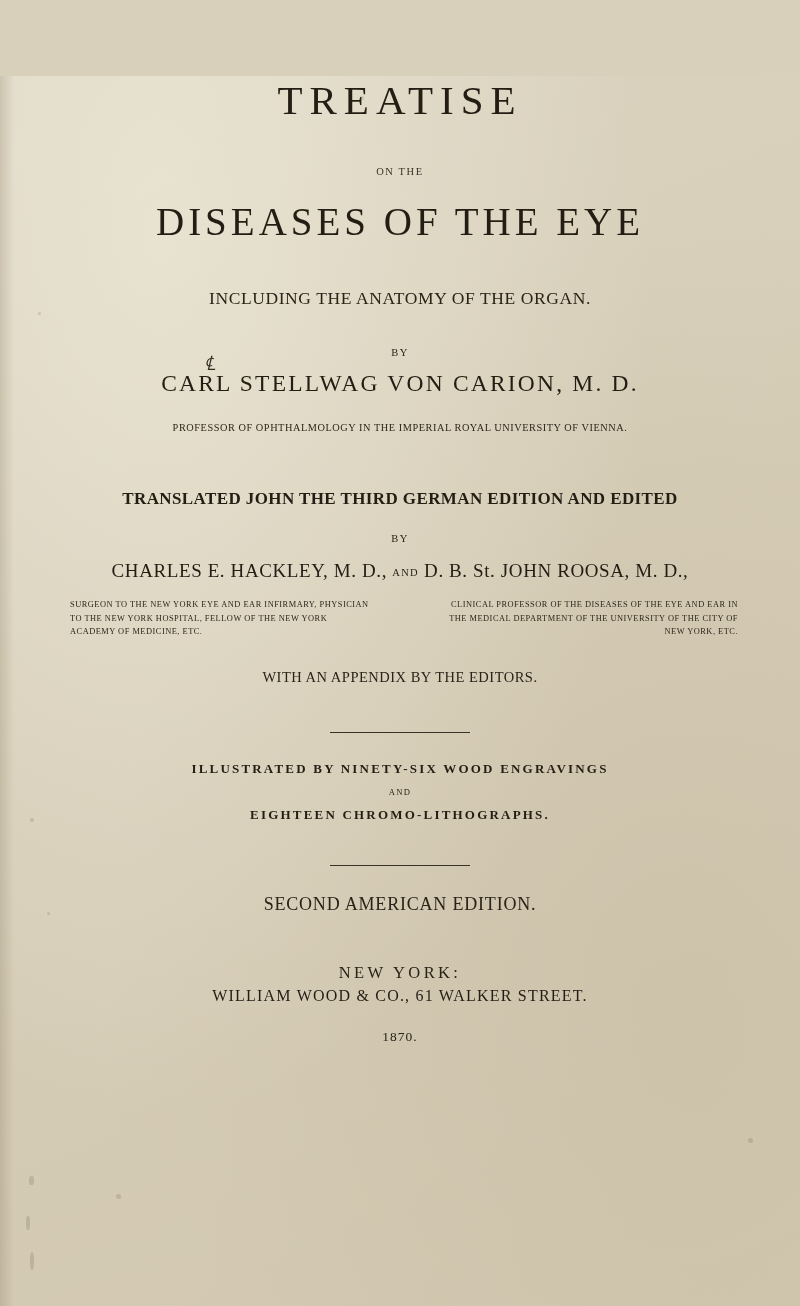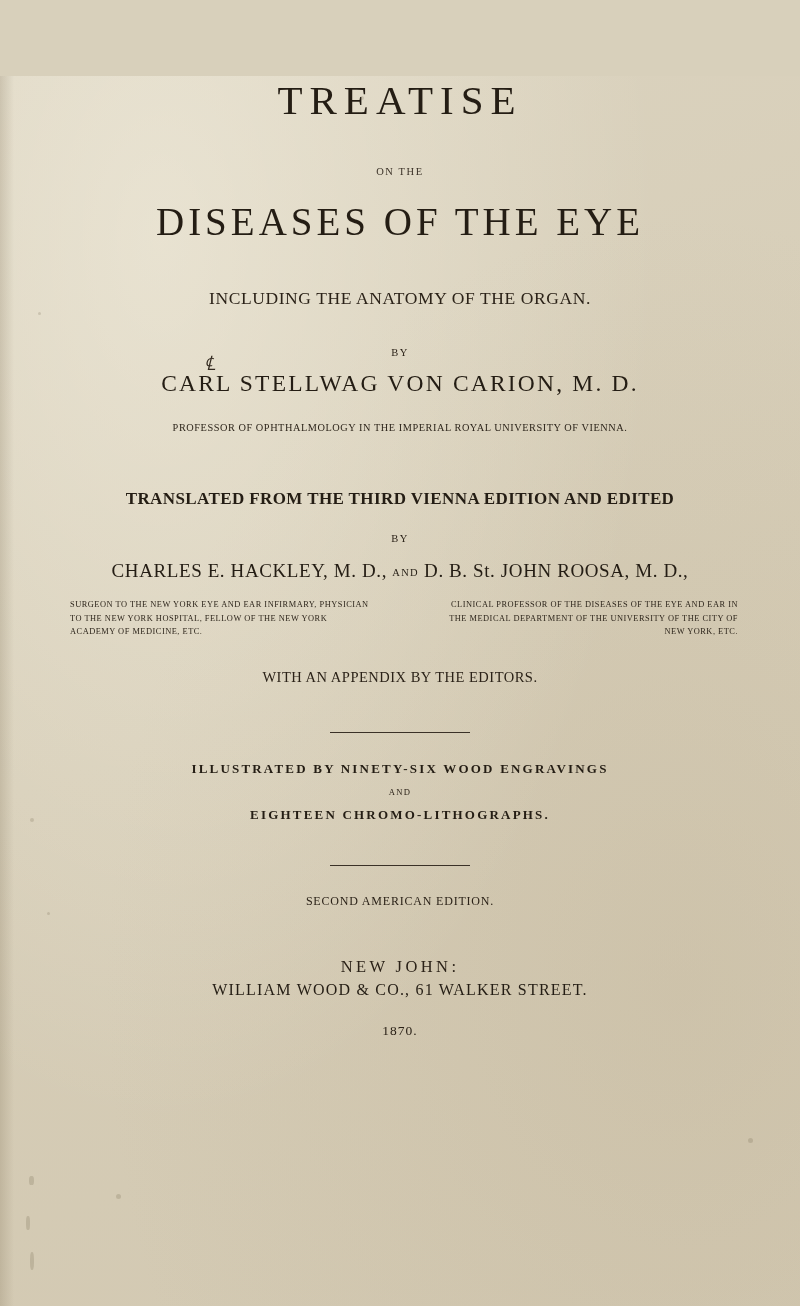--- a/index.html
+++ b/index.html
@@ -155,21 +155,21 @@
     color: #241d14;
   }
   .rule2 {
     width: 140px;
     height: 1px;
     background: #3a3127;
     margin: 42px auto 0 auto;
   }
   .edition {
     margin-top: 28px;
-    font-size: 12px;
+    font-size: 18px;
     letter-spacing: 0.8px;
   }
   .city {
     margin-top: 48px;
     font-size: 16.5px;
     letter-spacing: 3.4px;
   }
   .publisher {
     margin-top: 4px;
     font-size: 16px;
@@ -221,21 +221,21 @@
 
   <div class="center by-1">BY</div>
 
   <div class="center author-wrap">
     <span class="flourish">℄</span>
     <span class="author">CARL STELLWAG VON CARION, M. D.</span>
   </div>
 
   <div class="center prof-line">PROFESSOR OF OPHTHALMOLOGY IN THE IMPERIAL ROYAL UNIVERSITY OF VIENNA.</div>
 
-  <div class="center translated">TRANSLATED FROM THE THIRD VIENNA EDITION AND EDITED</div>
+  <div class="center translated">TRANSLATED JOHN THE THIRD GERMAN EDITION AND EDITED</div>
 
   <div class="center by-2">BY</div>
 
   <div class="center editor">
     <span>CHARLES E. HACKLEY, M. D.,</span>
     <span class="and">AND</span>
     <span>D. B. St. JOHN ROOSA, M. D.,</span>
   </div>
 
   <div class="credentials">
@@ -248,17 +248,17 @@
   <div class="rule"></div>
 
   <div class="center illus">ILLUSTRATED BY NINETY-SIX WOOD ENGRAVINGS</div>
   <div class="center and-small">AND</div>
   <div class="center chromo">EIGHTEEN CHROMO-LITHOGRAPHS.</div>
 
   <div class="rule2"></div>
 
   <div class="center edition">SECOND AMERICAN EDITION.</div>
 
-  <div class="center city">NEW JOHN:</div>
+  <div class="center city">NEW YORK:</div>
   <div class="center publisher">WILLIAM WOOD &amp; CO., 61 WALKER STREET.</div>
   <div class="center year">1870.</div>
 
 </div>
 
 </body></html>

